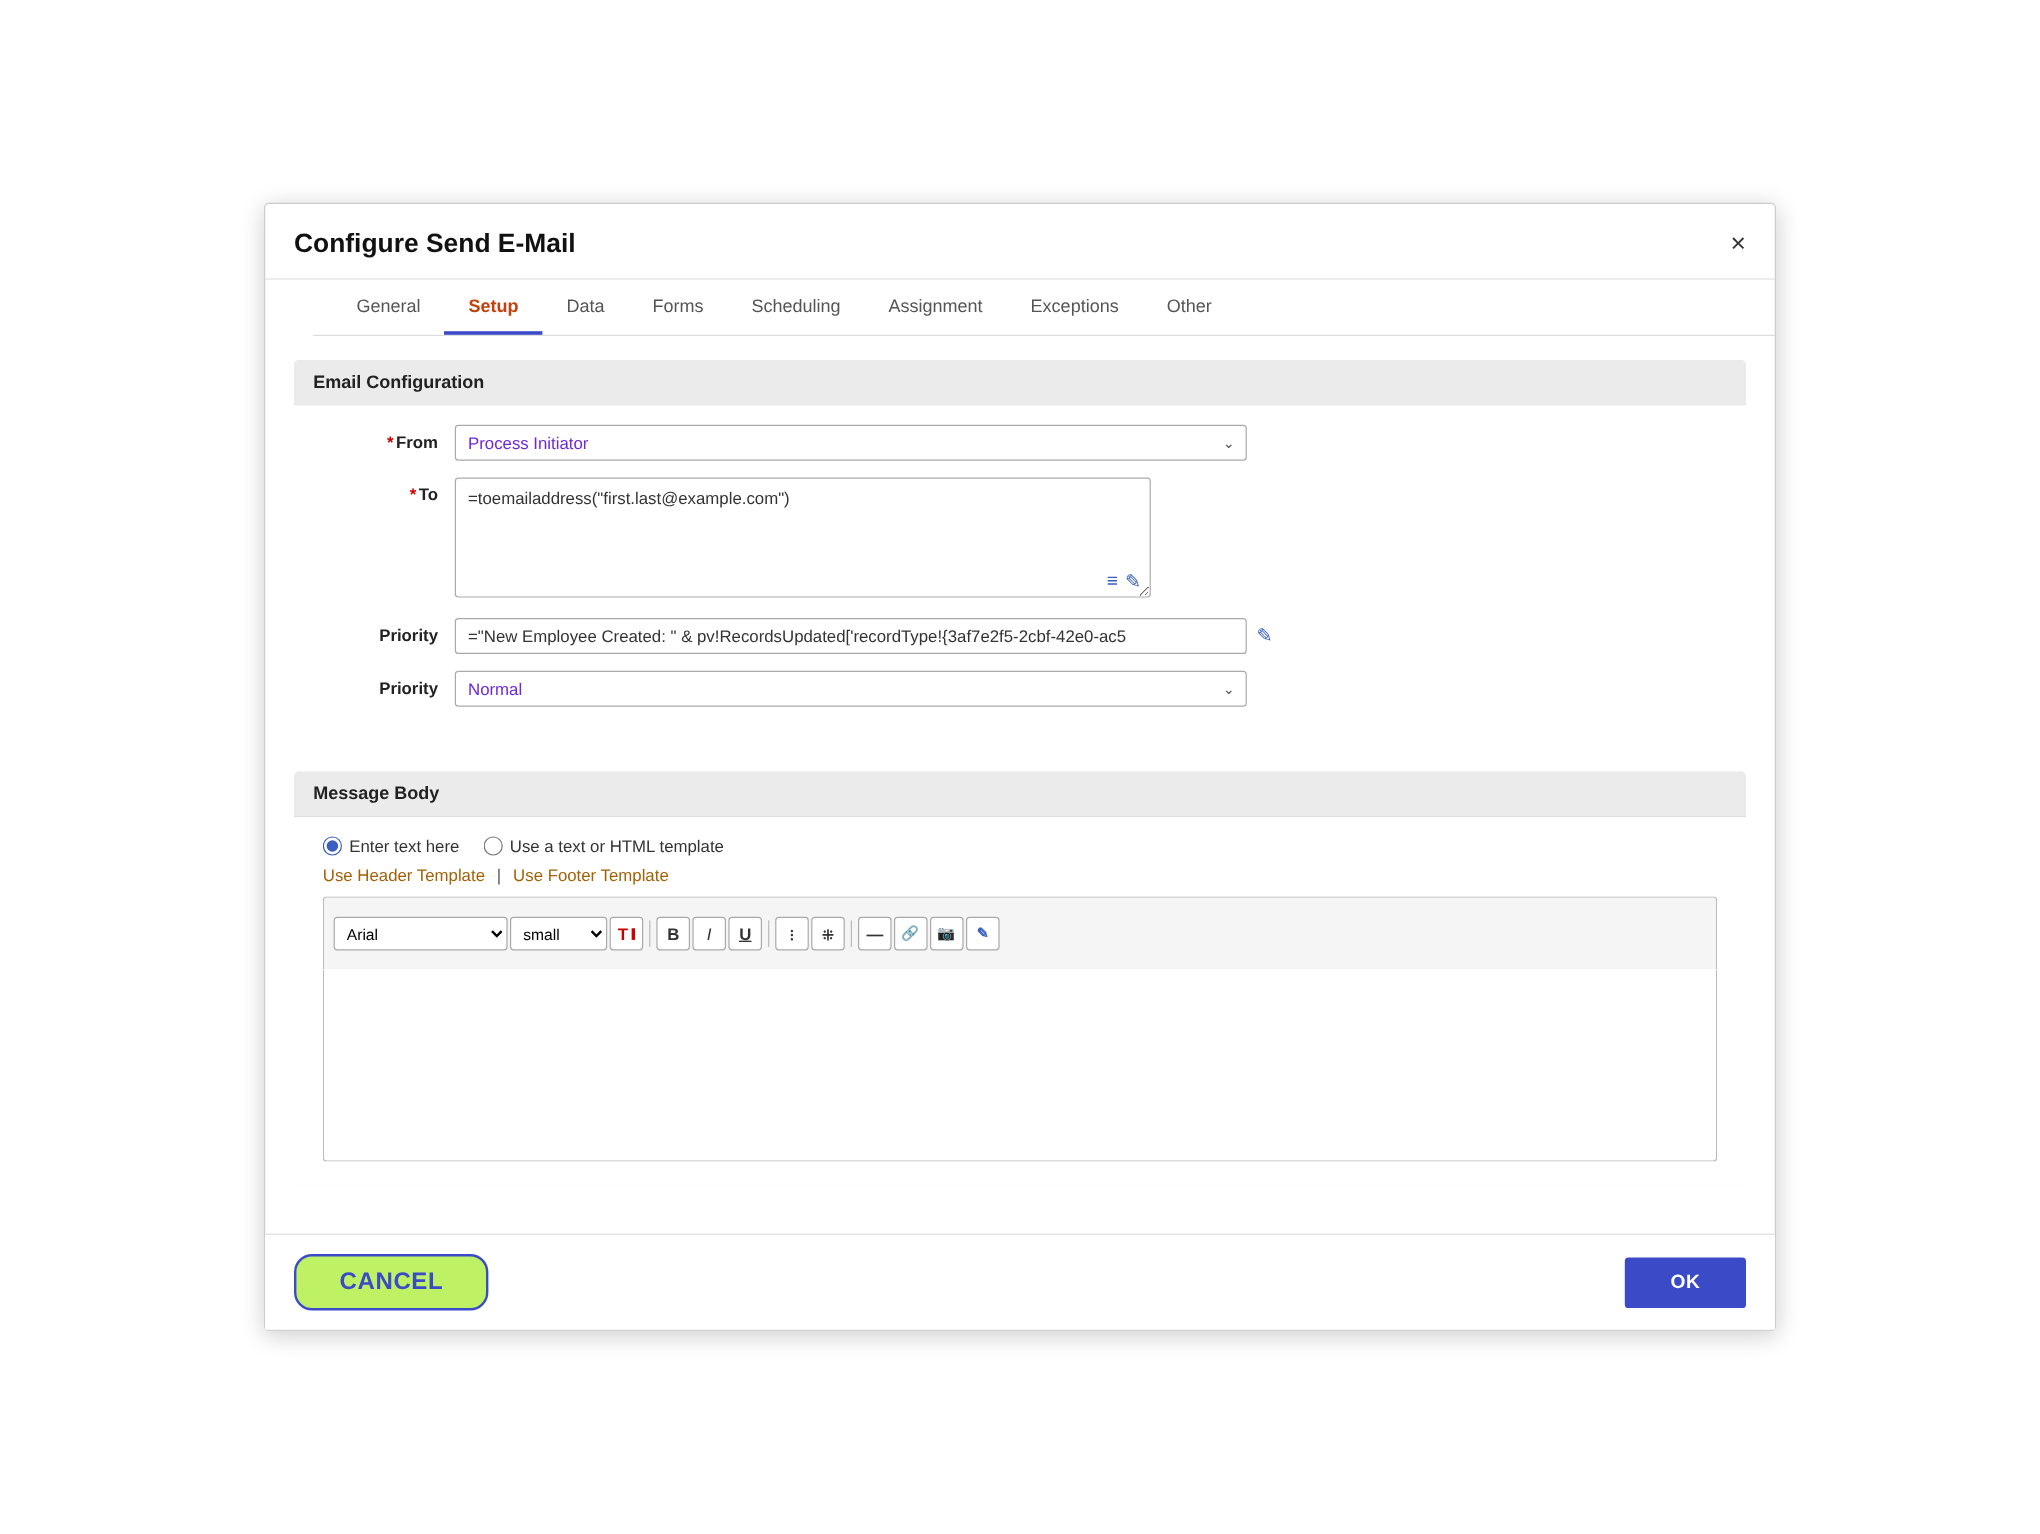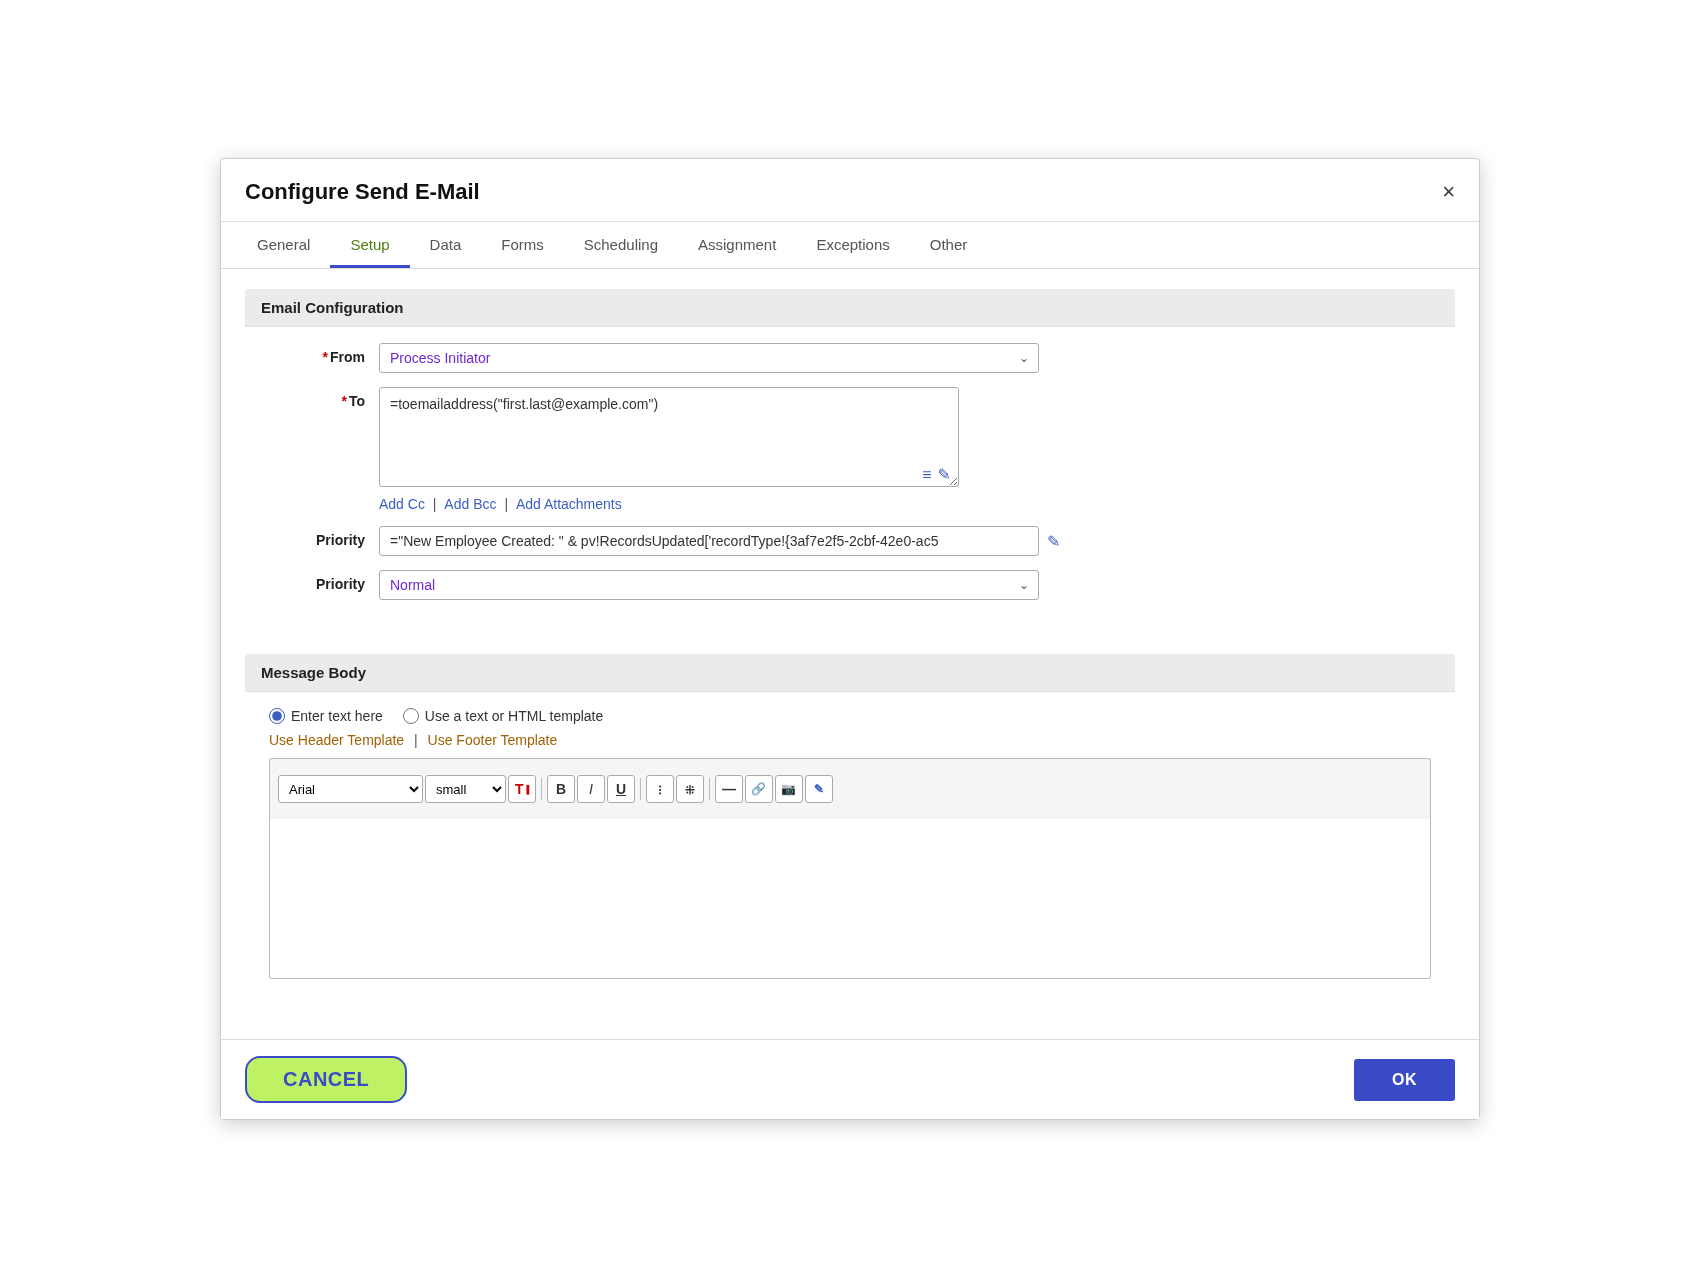--- a/index.html
+++ b/index.html
@@ -43,32 +43,33 @@
       background: none;
       border: none;
       line-height: 1;
     }
     .tabs-bar {
       display: flex;
       align-items: flex-end;
       padding: 0 16px;
       border-bottom: 1px solid #ddd;
       gap: 0;
+      margin-left: 40px;
     }
     .tab {
       padding: 14px 20px 12px 20px;
       font-size: 15px;
       cursor: pointer;
       color: #555;
       border-bottom: 3px solid transparent;
       white-space: nowrap;
     }
     .tab.active {
-      color: #4d7c0f;
-      font-weight: 400;
+      color: #c2410c;
+      font-weight: 700;
       border-bottom: 3px solid #3b4bc8;
     }
     .modal-body {
       padding: 20px 24px;
       flex: 1;
       overflow-y: auto;
     }
     .section {
       background: #f5f5f5;
       border-radius: 4px;
@@ -361,27 +362,20 @@
           <div class="form-label">
             <span class="required-star">*</span><span>To</span>
           </div>
           <div class="form-control">
             <div class="to-area-wrap">
               <textarea class="to-textarea" style="">=toemailaddress("first.last@example.com")</textarea>
               <div class="to-icons">
                 <button class="icon-btn">≡</button>
                 <button class="icon-btn">✎</button>
               </div>
-            </div>
-            <div class="add-links">
-              <a>Add Cc</a>
-              <span class="sep"> | </span>
-              <a>Add Bcc</a>
-              <span class="sep"> | </span>
-              <a>Add Attachments</a>
             </div>
           </div>
         </div>
 
         <div class="form-row">
           <div class="form-label">
             <span>Priority</span>
           </div>
           <div class="form-control">
             <div class="subject-row">

